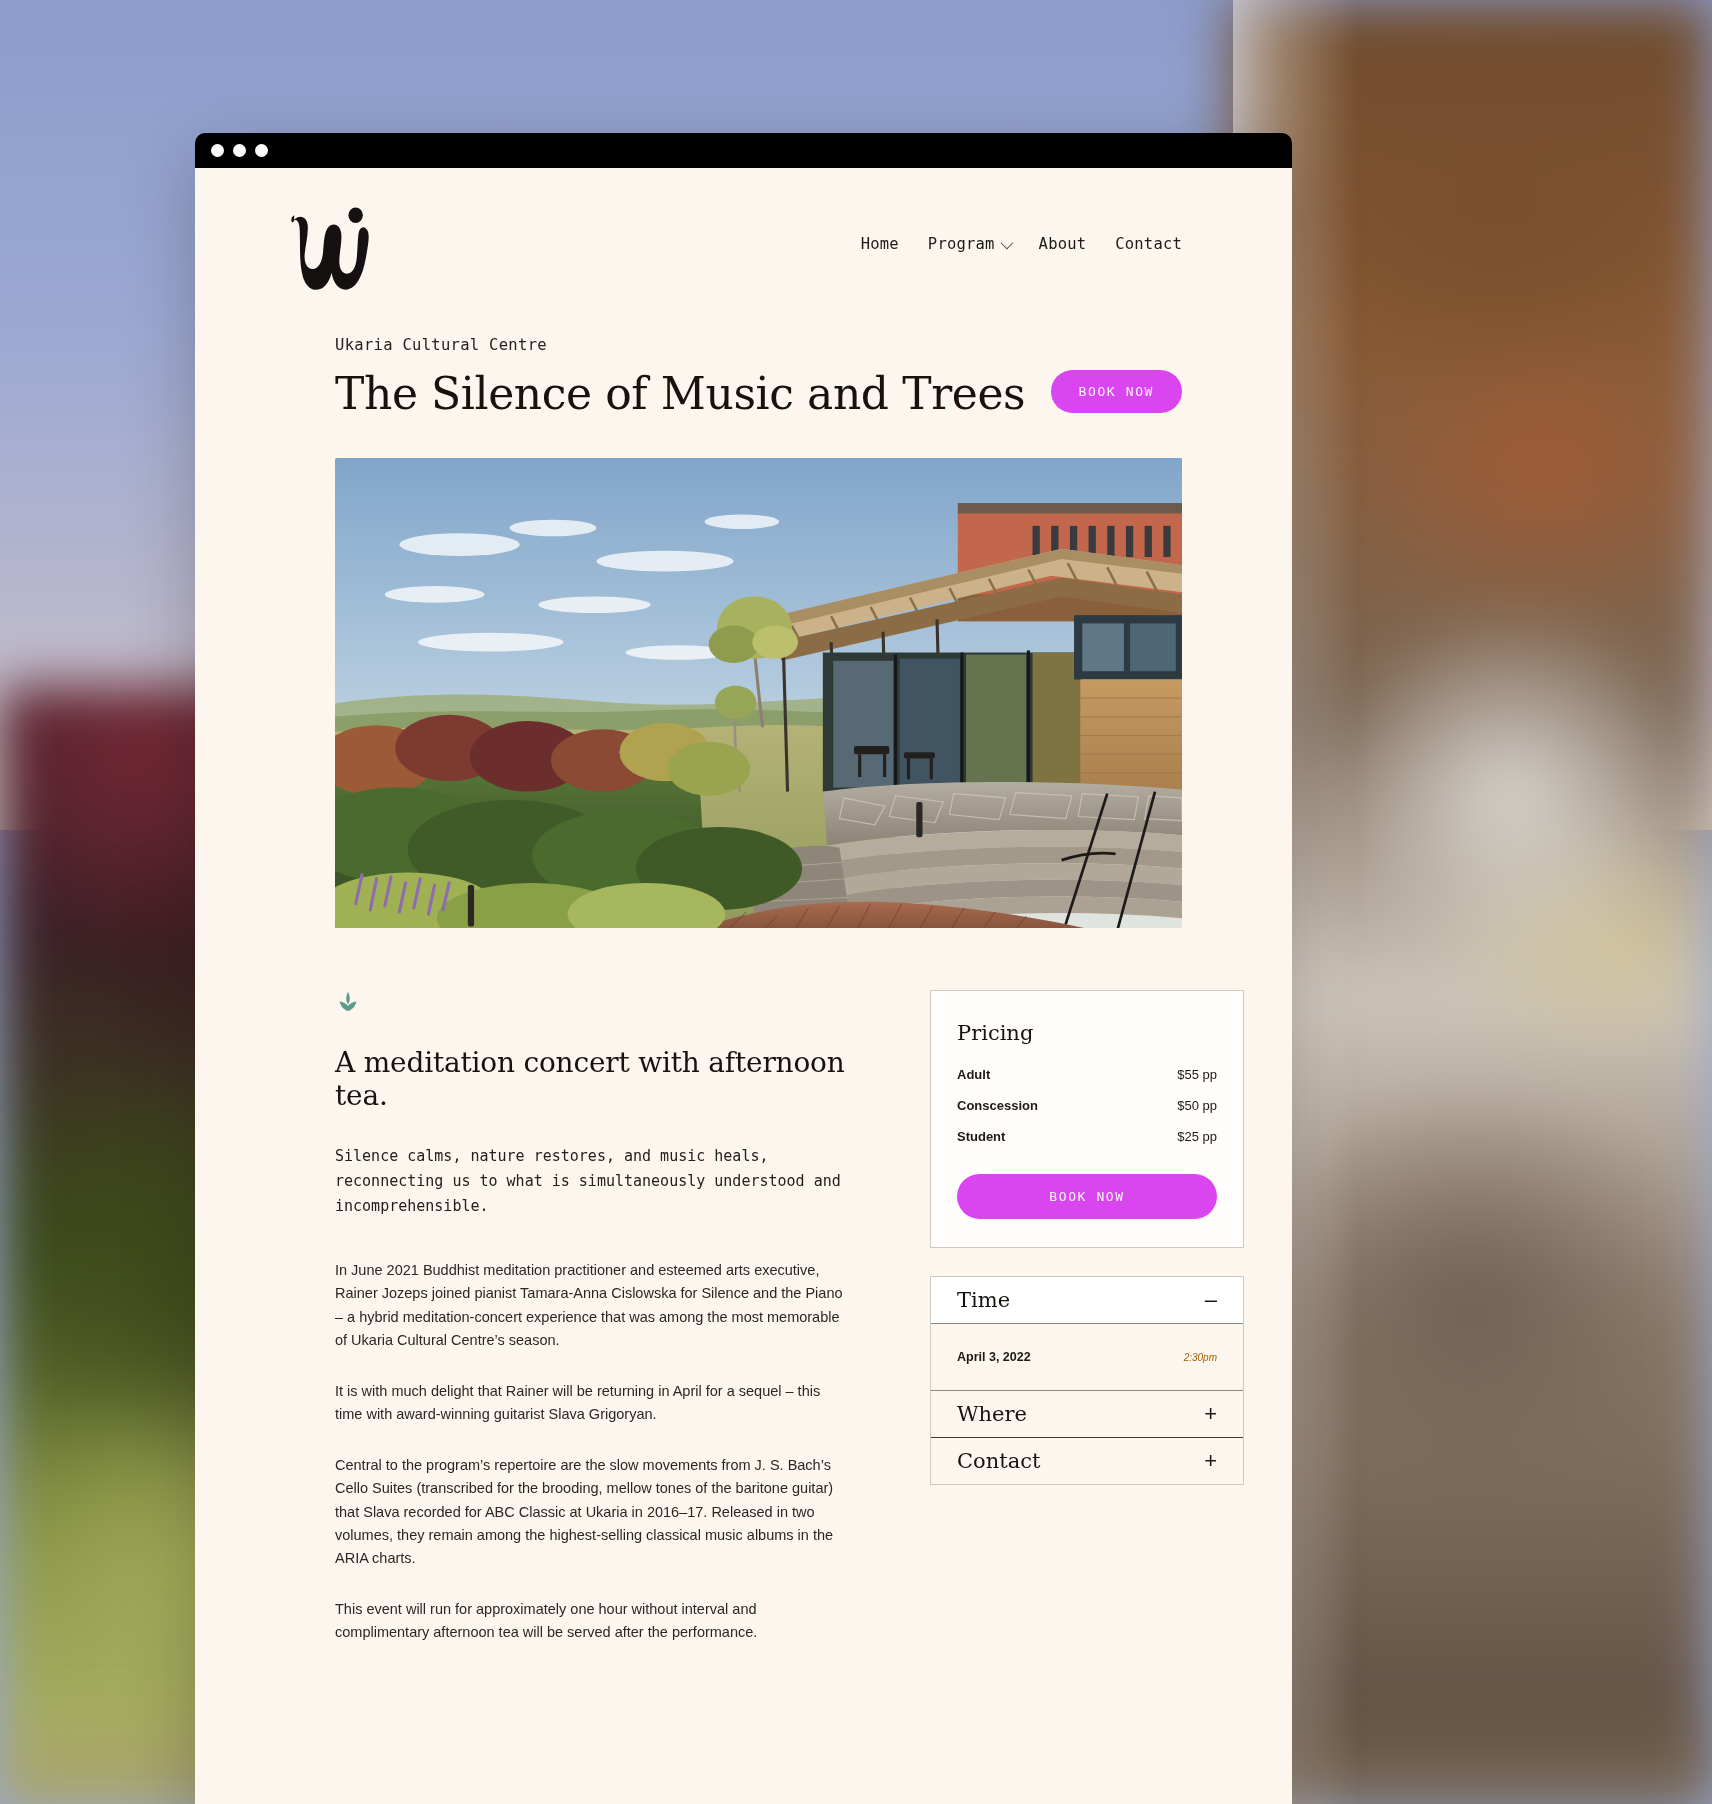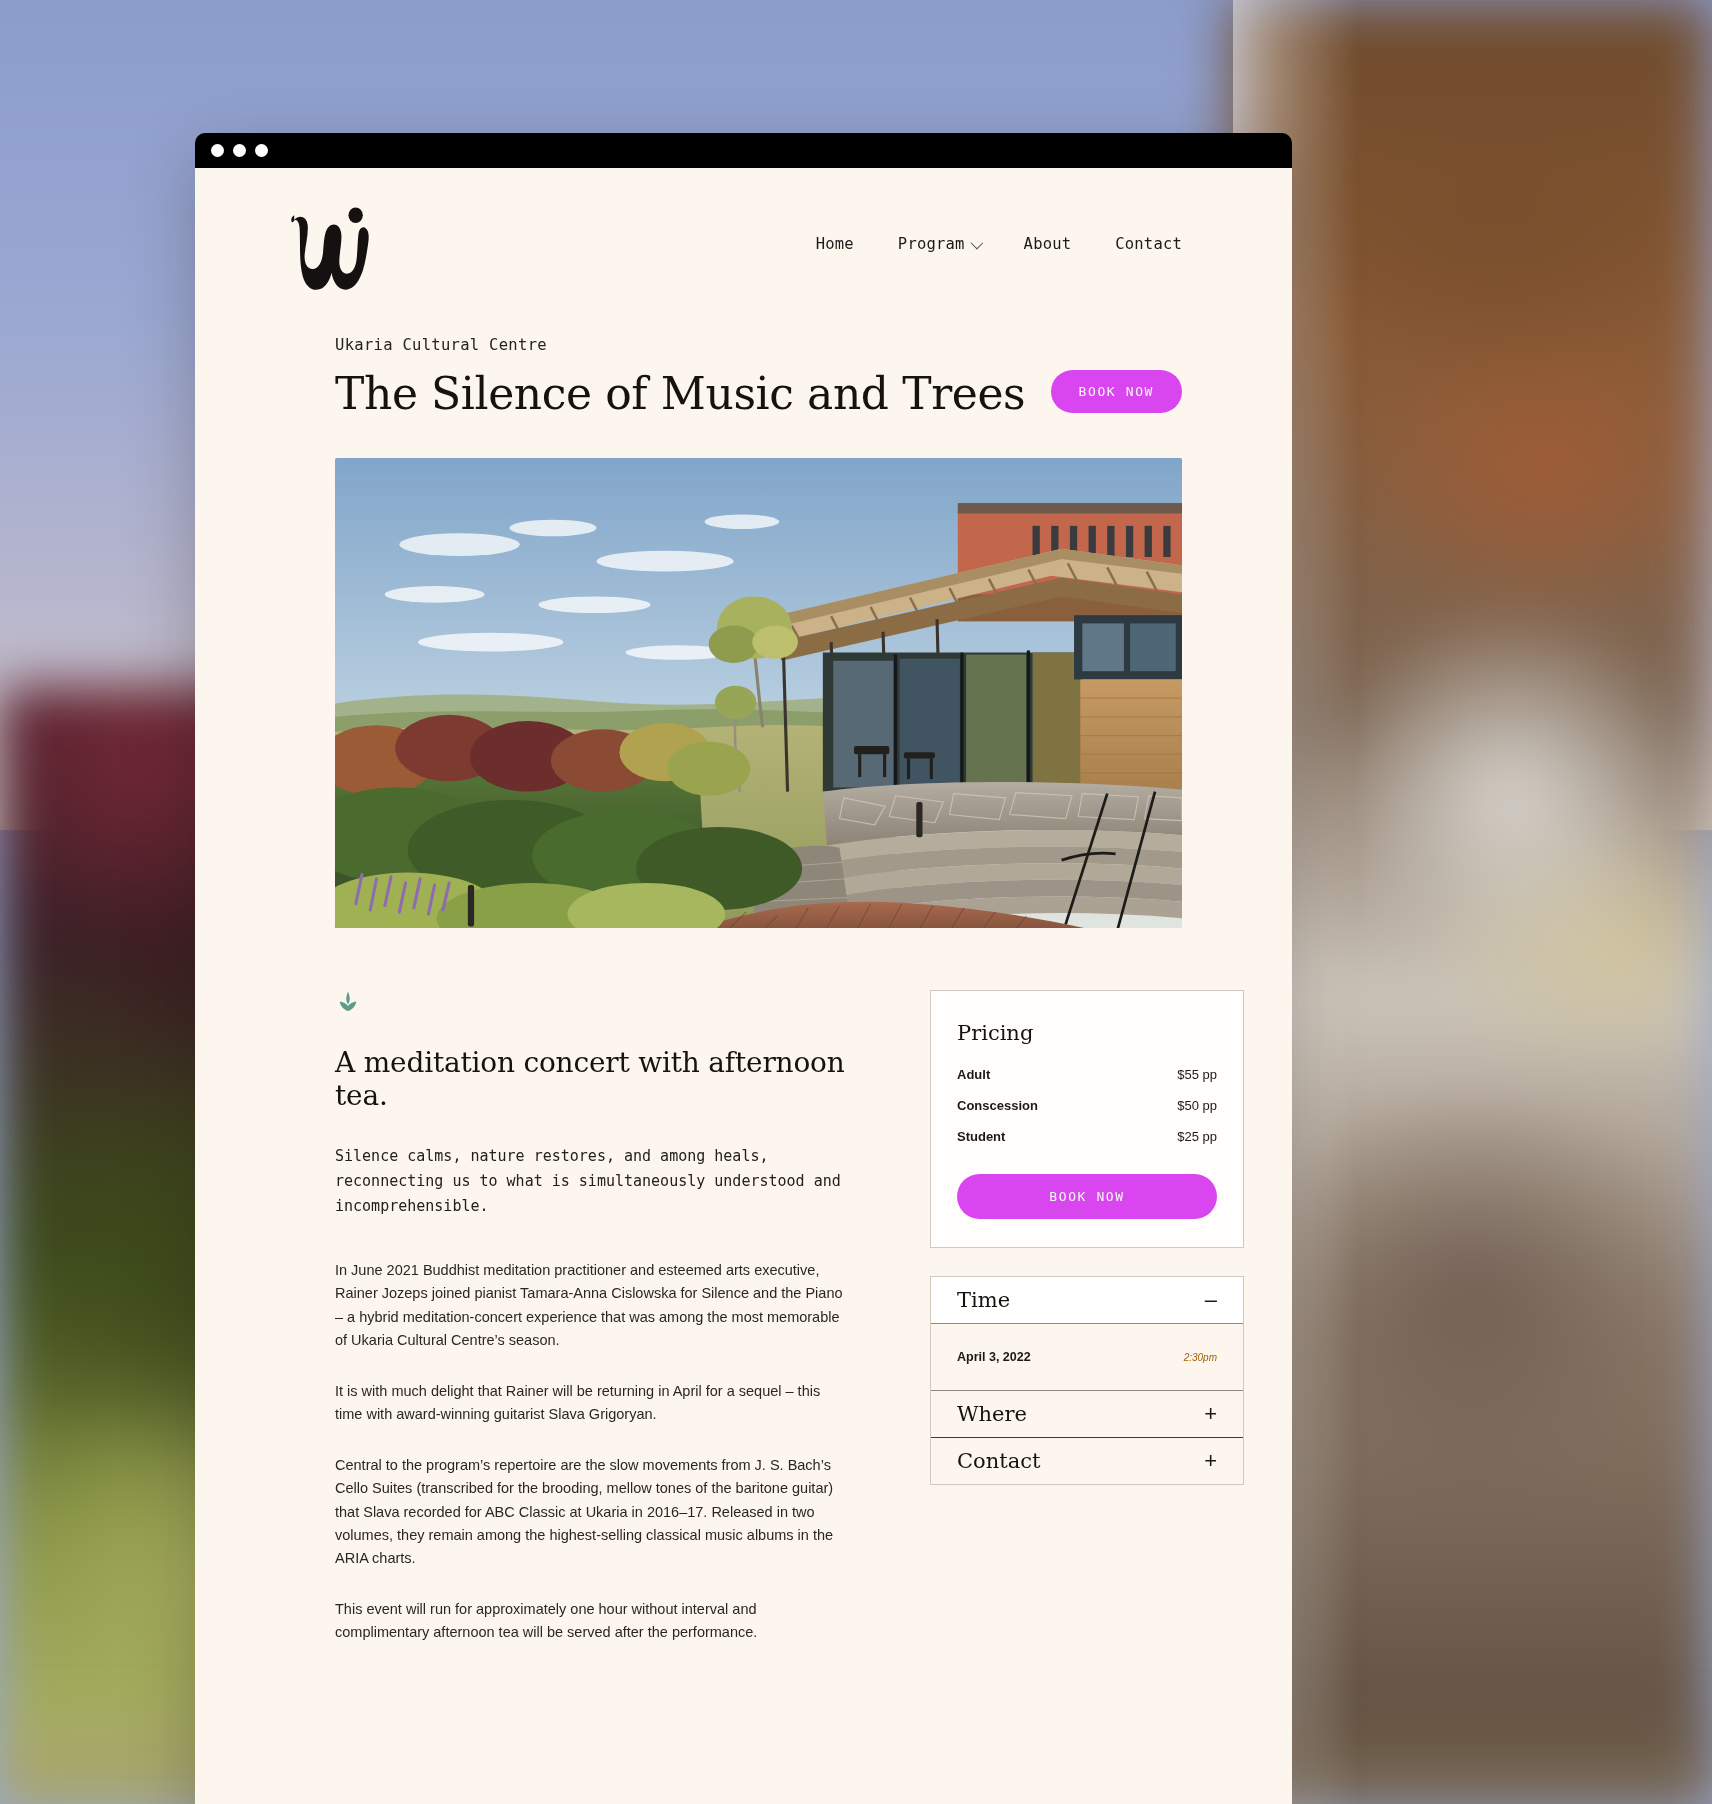--- a/index.html
+++ b/index.html
@@ -105,21 +105,21 @@
     height: 120px;
   }
   .logo {
     width: 96px;
     height: 96px;
     display: block;
   }
   .mainnav {
     display: flex;
     align-items: center;
-    gap: 44px;
+    gap: 29px;
     font-family: "DejaVu Sans Mono", monospace;
     font-size: 15.5px;
     color: #1d1b19;
     letter-spacing: .2px;
   }
   .mainnav a {
     color: #1d1b19;
     text-decoration: none;
     white-space: nowrap;
   }
@@ -543,21 +543,21 @@
 
     <div class="content">
 
       <div class="col-main">
         <svg class="lotus" viewBox="0 0 26 22">
           <path fill="#5e9c89" d="M13 21c-4.6-1.6-7.6-5.1-8.3-9.6 3.5.3 6.4 2 8.3 4.6 1.9-2.6 4.8-4.3 8.3-4.6-.7 4.5-3.7 8-8.3 9.6z"></path>
           <path fill="#5e9c89" d="M13 14.4C11.2 11.6 10.7 8.3 11.8 5c.9-2.6 1.2-3.4 1.2-3.4s.3.8 1.2 3.4c1.1 3.3.6 6.6-1.2 9.4z"></path>
         </svg>
 
         <h2 class="section-head">A meditation concert with afternoon tea.</h2>
-        <p class="lede">Silence calms, nature restores, and among heals, reconnecting us to what is simultaneously understood and incomprehensible.</p>
+        <p class="lede">Silence calms, nature restores, and music heals, reconnecting us to what is simultaneously understood and incomprehensible.</p>
 
         <p class="body-p">In June 2021 Buddhist meditation practitioner and esteemed arts executive, Rainer Jozeps joined pianist Tamara-Anna Cislowska for Silence and the Piano – a hybrid meditation-concert experience that was among the most memorable of Ukaria Cultural Centre’s season.</p>
         <p class="body-p">It is with much delight that Rainer will be returning in April for a sequel – this time with award-winning guitarist Slava Grigoryan.</p>
         <p class="body-p">Central to the program’s repertoire are the slow movements from J. S. Bach’s Cello Suites (transcribed for the brooding, mellow tones of the baritone guitar) that Slava recorded for ABC Classic at Ukaria in 2016–17. Released in two volumes, they remain among the highest-selling classical music albums in the ARIA charts.</p>
         <p class="body-p">This event will run for approximately one hour without interval and complimentary afternoon tea will be served after the performance.</p>
 
       </div>
 
       <div class="col-side">
 

